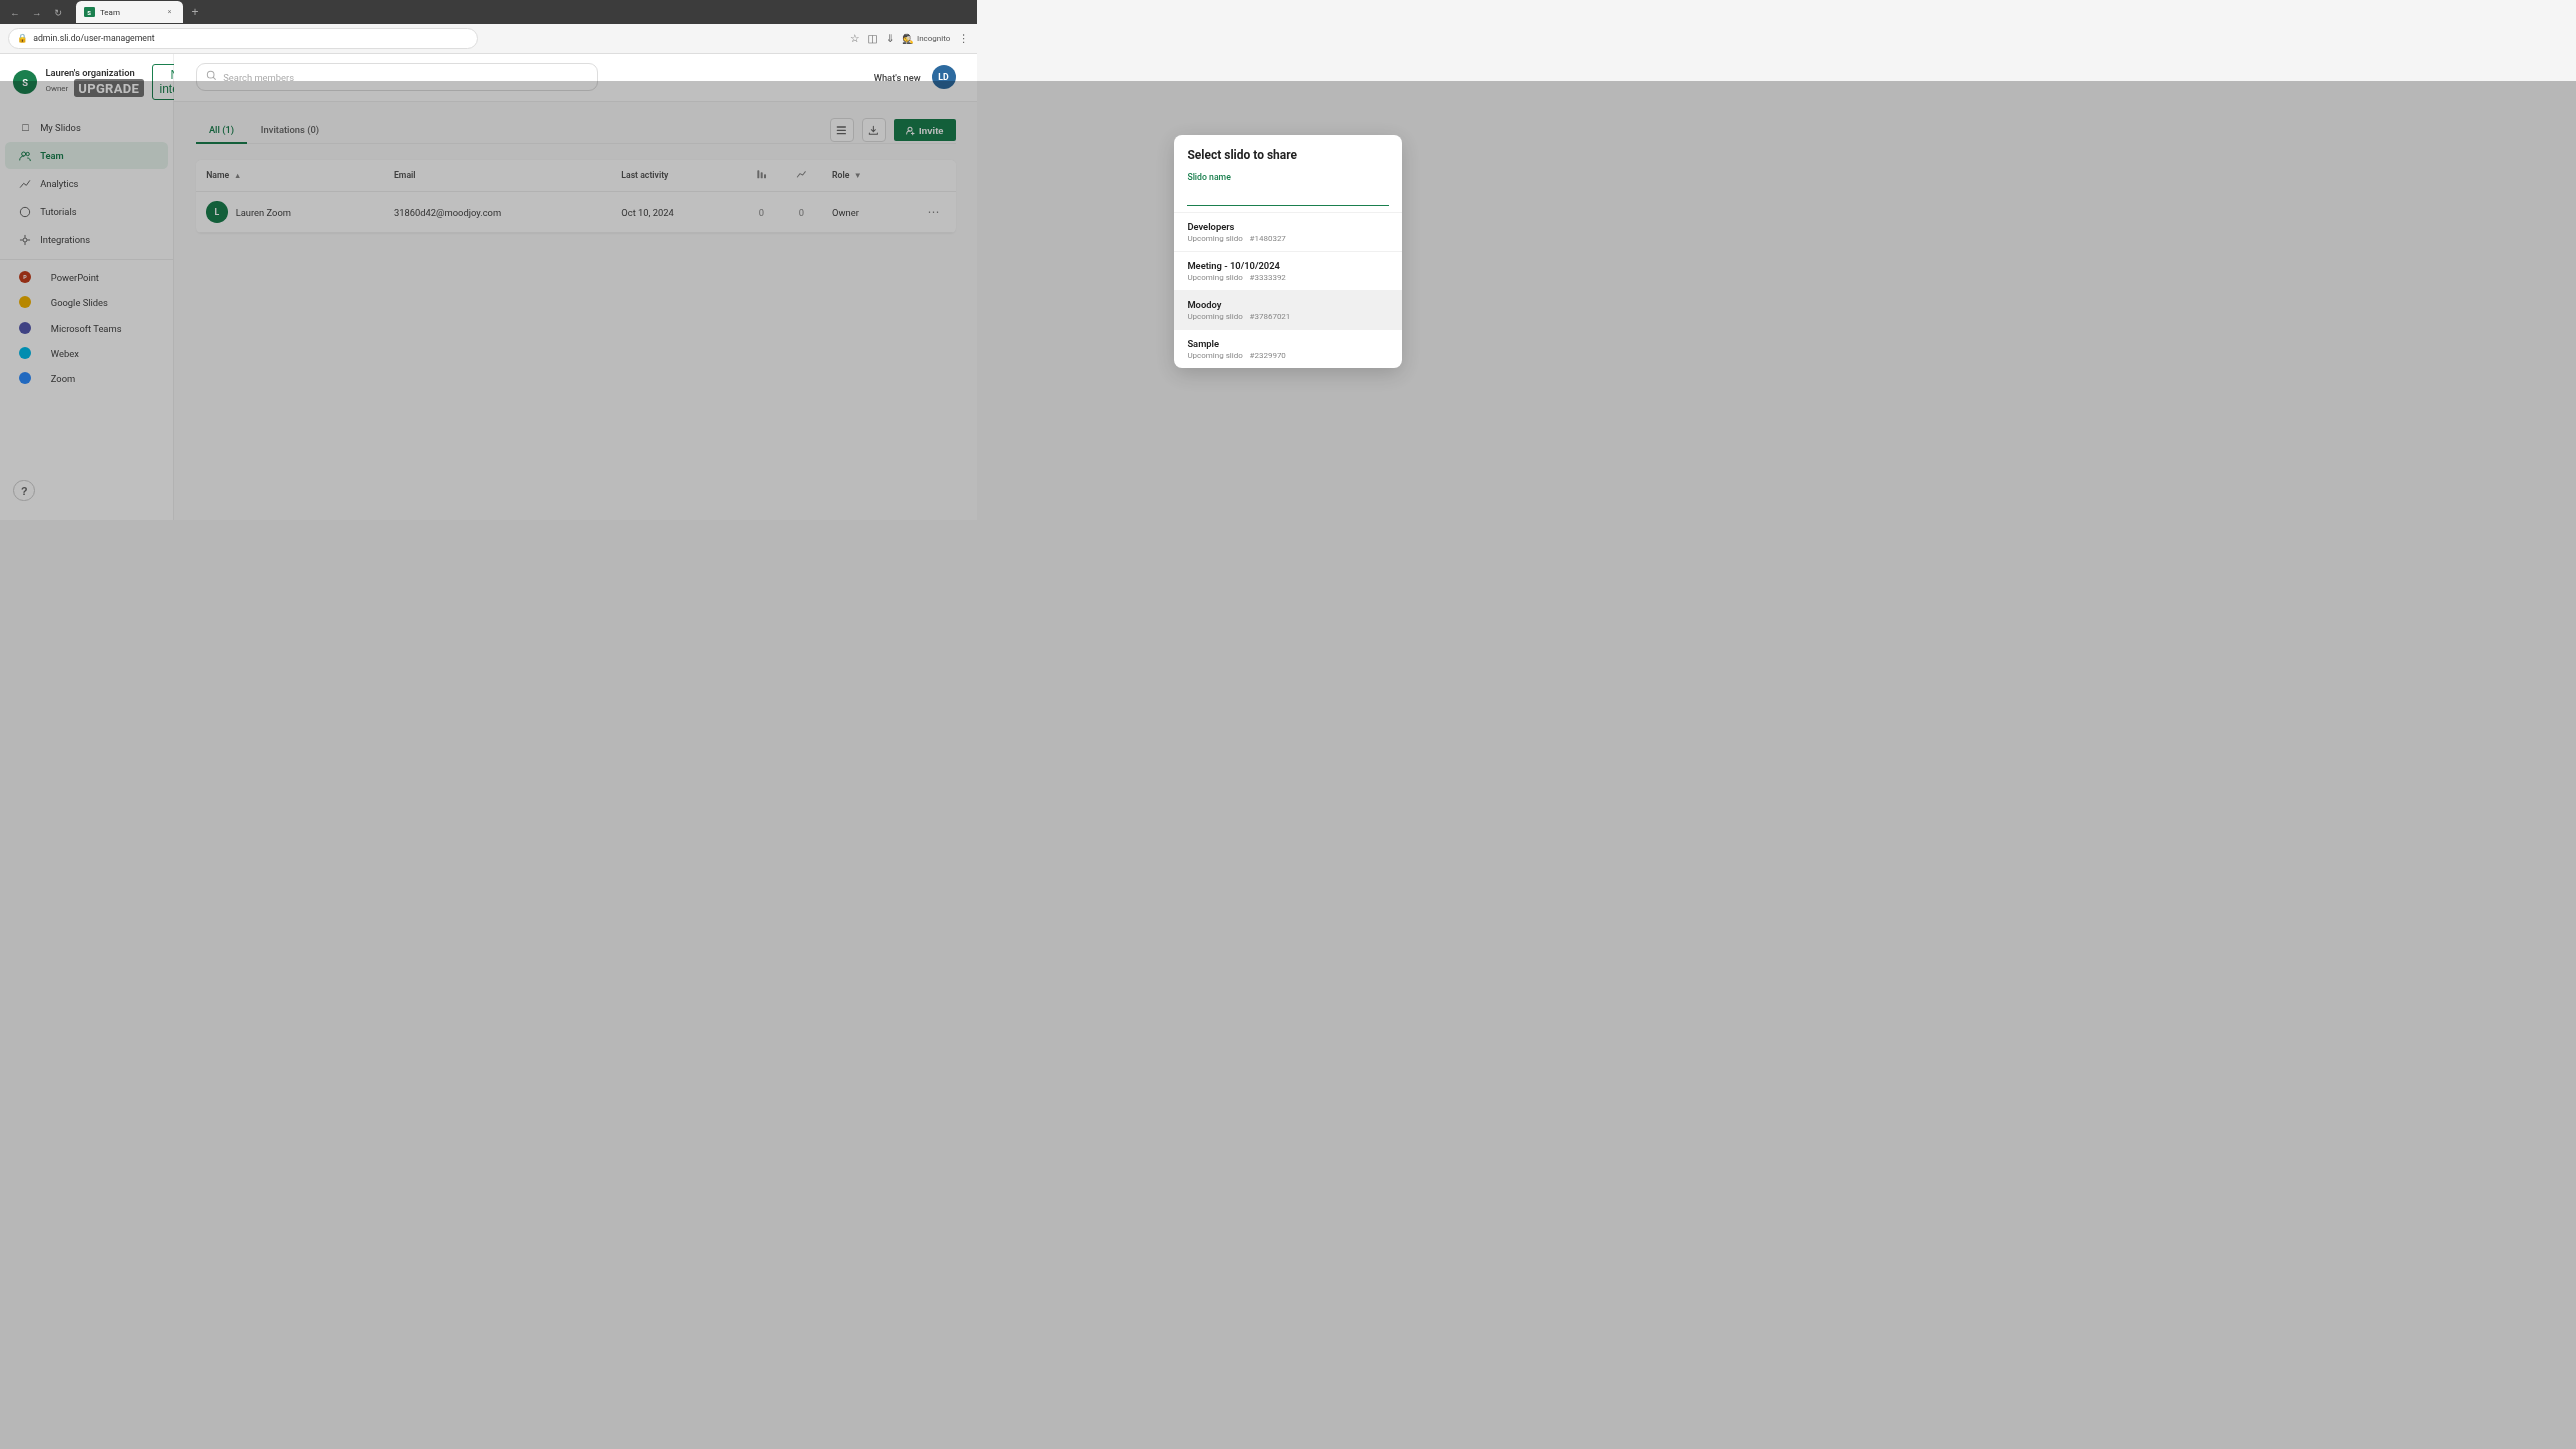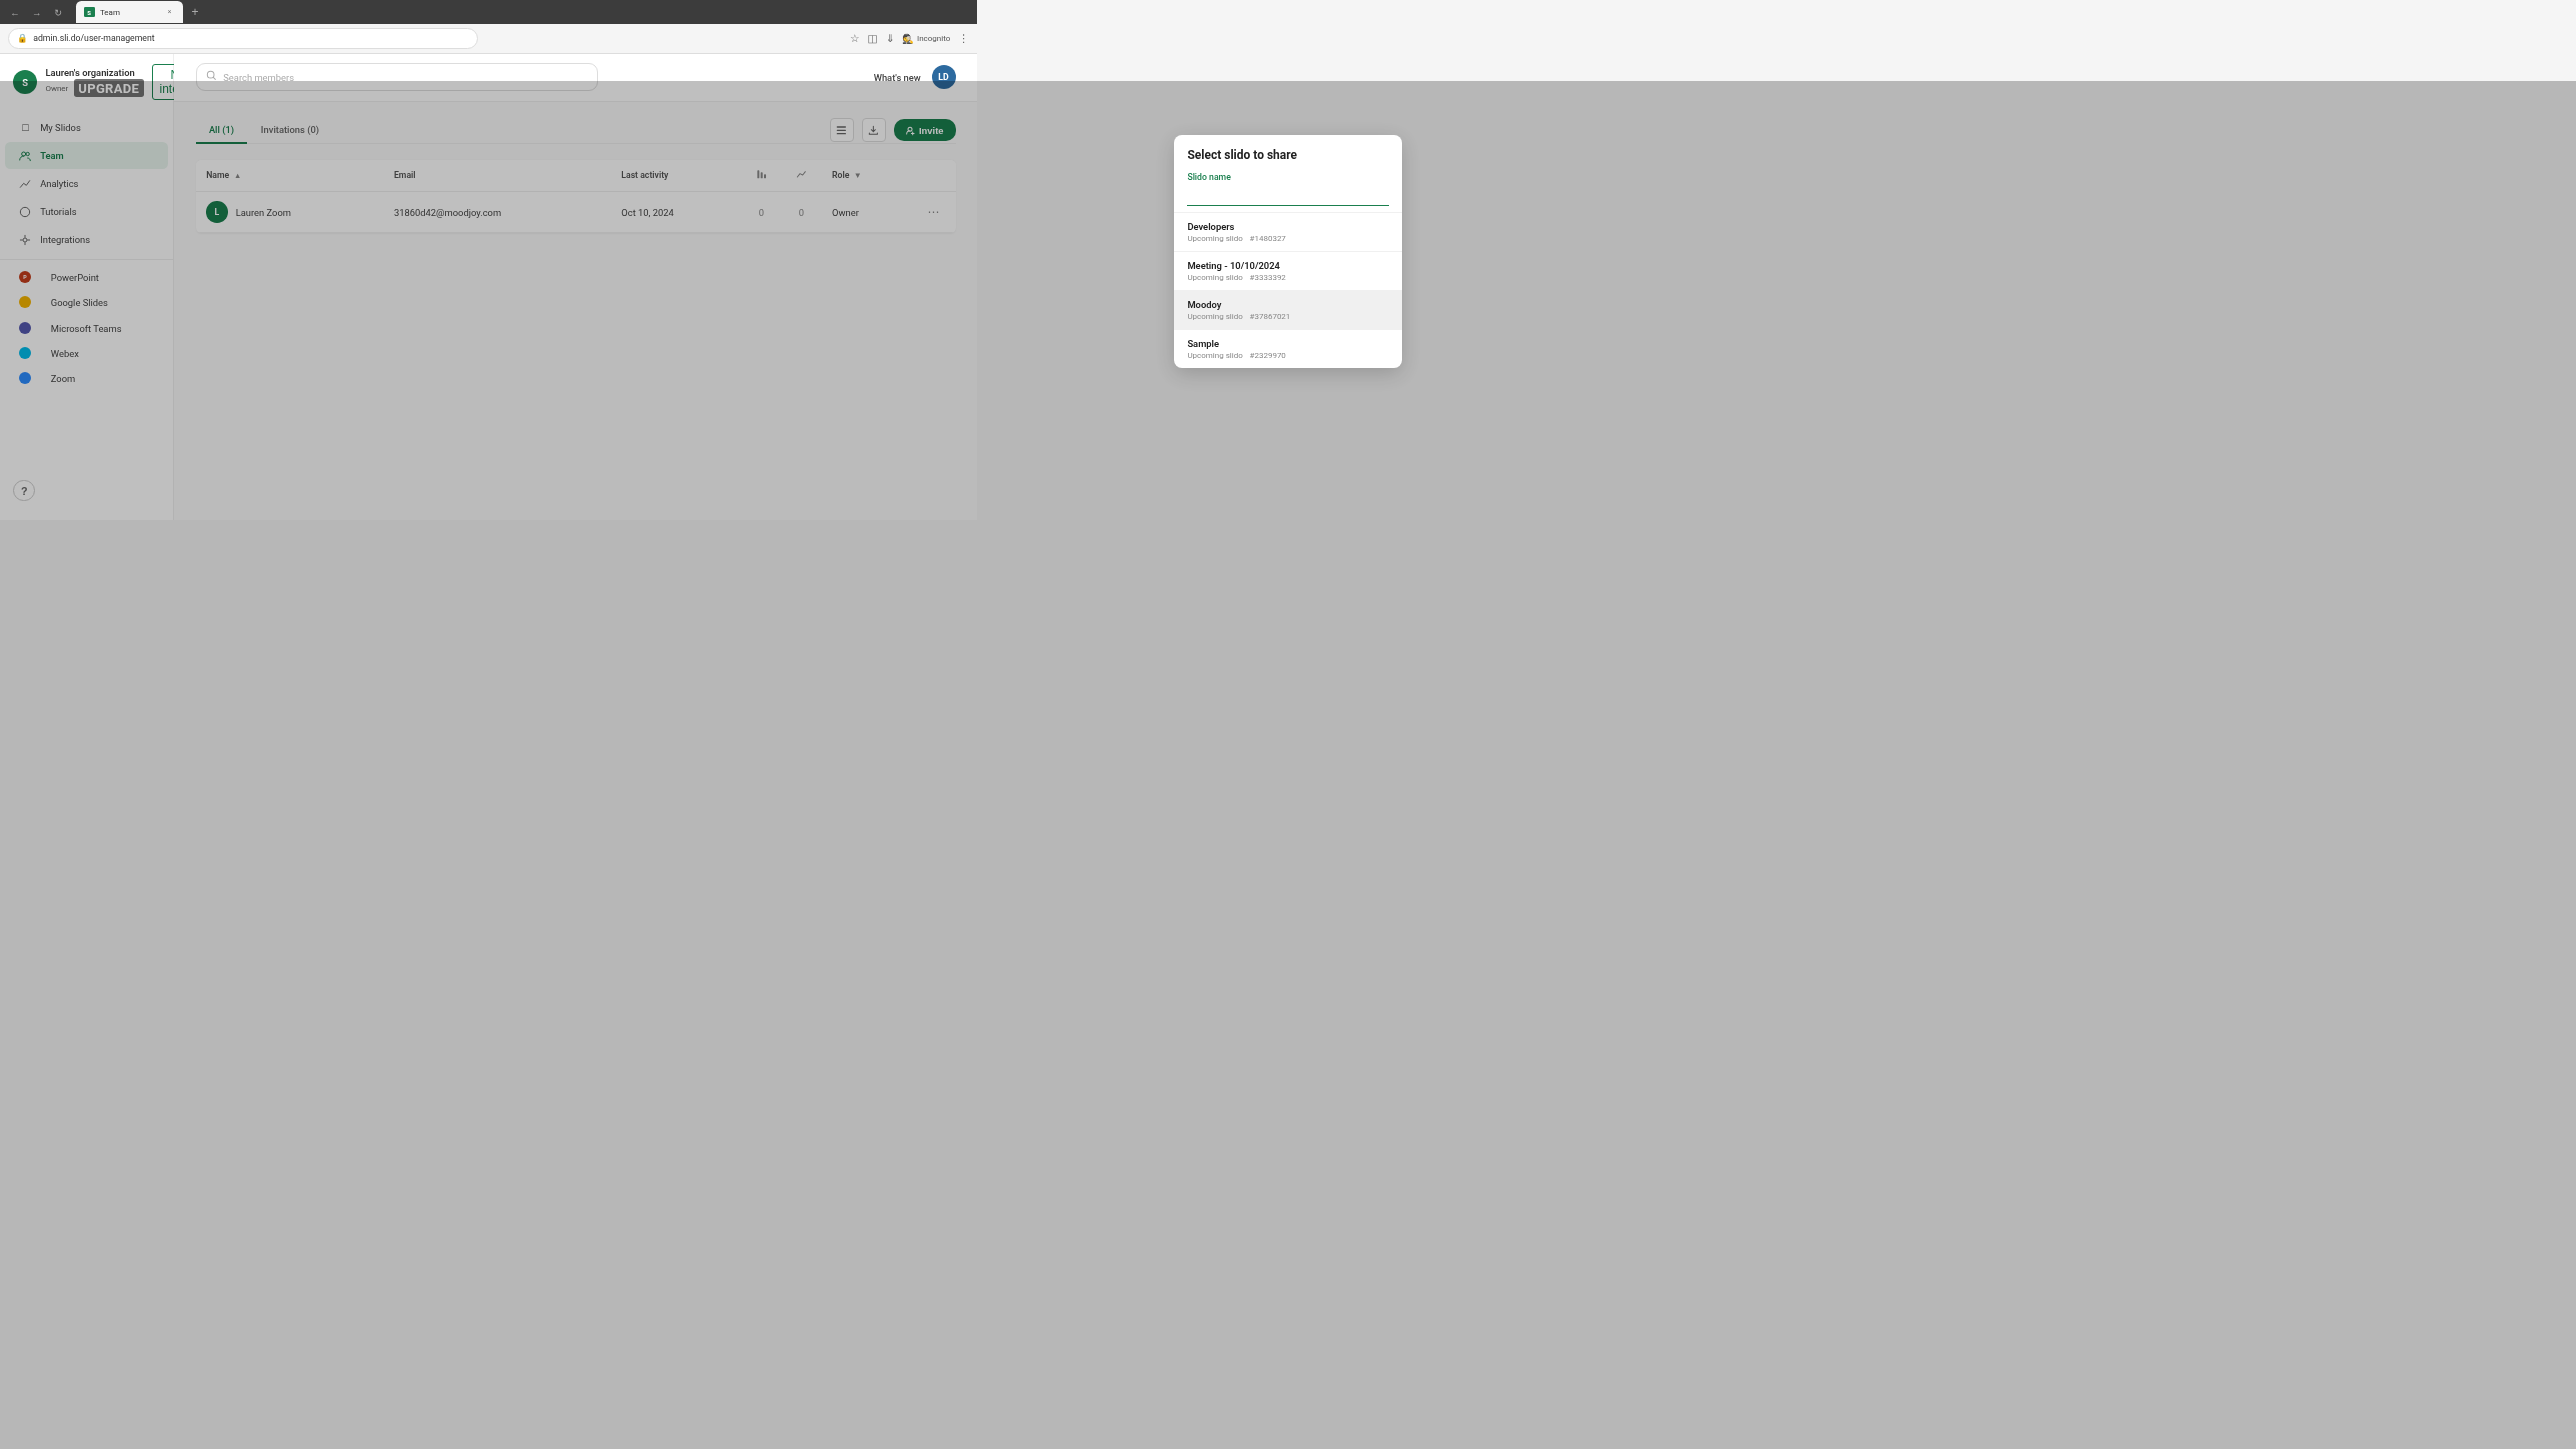--- a/index.html
+++ b/index.html
@@ -330,21 +330,21 @@
       background: white;
       display: flex; align-items: center; justify-content: center;
       cursor: pointer;
       color: #555;
       font-size: 10.7px;
     }
     .invite-btn {
       background: #1a7f4e;
       color: white;
       border: none;
-      border-radius: 10px;
+      border-radius: 2px;
       padding: 5.4px 12px;
       font-size: 9.4px;
       font-weight: 600;
       cursor: pointer;
       display: flex;
       align-items: flex-end;
       gap: 4px;
     }
 
     

